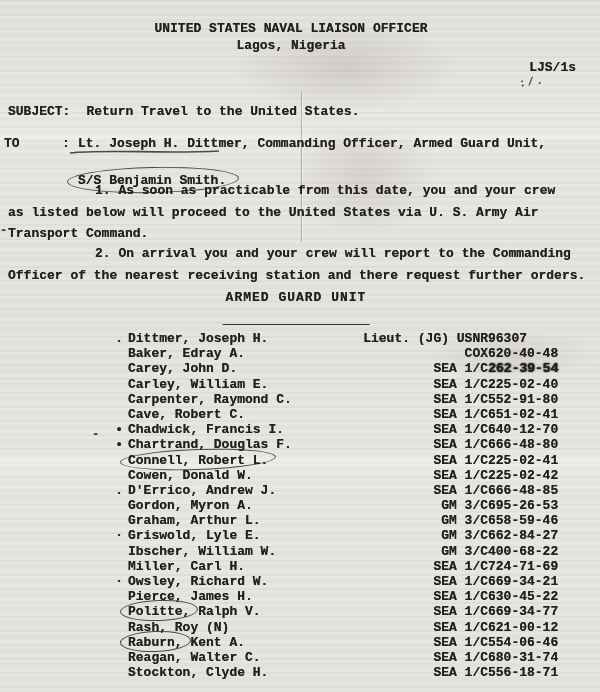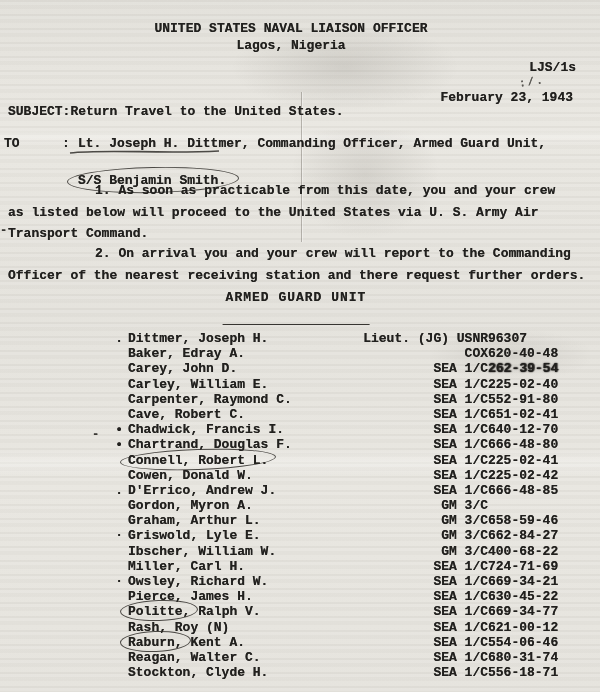--- a/index.html
+++ b/index.html
@@ -29,21 +29,21 @@
   .crease{position:absolute;left:301px;top:92px;width:1px;height:150px;
     background:rgba(95,90,82,.38);box-shadow:1px 0 0 rgba(255,255,255,.35);}
   .pencil-tick{position:absolute;left:519px;top:76px;color:#3a3834;font-size:11px;
     letter-spacing:2px;transform:rotate(-8deg);opacity:.8;}
   .edge-dash{position:absolute;color:#3a3834;font-size:12px;}
 
   .letterhead{left:0;top:20px;width:600px;text-align:center;transform:translateX(-9px);line-height:17px;}
   .ref{top:60px;right:24px;}
   .date{top:90px;right:27px;}
   .subject{left:8px;top:104px;white-space:pre;}
-  .subject .lbl{}
+  .subject .lbl{margin-right:16px;}
 
   .to-block{left:4px;top:134px;width:560px;}
   .to-row{display:flex;line-height:19px;}
   .to-lbl{width:58px;}
   .to-colon{width:16px;}
   .to-underline{position:absolute;left:64px;top:13px;width:154px;height:10px;pointer-events:none;}
   .to-line2{margin-left:74px;line-height:19px;margin-top:18px;position:relative;display:inline-block;}
 
   .circled{position:relative;display:inline-block;}
   .circled::before{content:"";position:absolute;left:-8px;right:-8px;top:-4px;bottom:-2px;
@@ -80,21 +80,20 @@
   <div class="pencil-tick">:/.</div>
   <div class="edge-dash" style="left:0;top:224px;">-</div>
   <div class="edge-dash" style="left:92px;top:428px;">-</div>
 
   <div class="abs letterhead">
     <div>UNITED STATES NAVAL LIAISON OFFICER</div>
     <div>Lagos, Nigeria</div>
   </div>
 
   <div class="abs ref">LJS/1s</div>
-  <div class="abs date">February 23, 1943</div>
 
   <div class="abs subject"><span class="lbl">SUBJECT:</span><span>Return Travel to the United States.</span></div>
 
   <div class="abs to-block">
     <div class="to-row">
       <span class="to-lbl">TO</span>
       <span class="to-colon">:</span>
       <span>Lt. Joseph H. Dittmer, Commanding Officer, Armed Guard Unit,</span>
     </div>
     <svg class="to-underline" viewBox="0 0 154 10">
@@ -178,20 +177,21 @@
       <div class="rrow">
       <span class="mark">.</span>
       <span class="name">D'Errico, Andrew J.</span>
       <span class="rate">SEA 1/C</span>
       <span class="num">666-48-85</span>
     </div>
       <div class="rrow">
       <span class="mark"></span>
       <span class="name">Gordon, Myron A.</span>
       <span class="rate">GM 3/C</span>
+      <span class="num">695-26-53</span>
     </div>
       <div class="rrow">
       <span class="mark"></span>
       <span class="name">Graham, Arthur L.</span>
       <span class="rate">GM 3/C</span>
       <span class="num">658-59-46</span>
     </div>
       <div class="rrow">
       <span class="mark">·</span>
       <span class="name">Griswold, Lyle E.</span>

